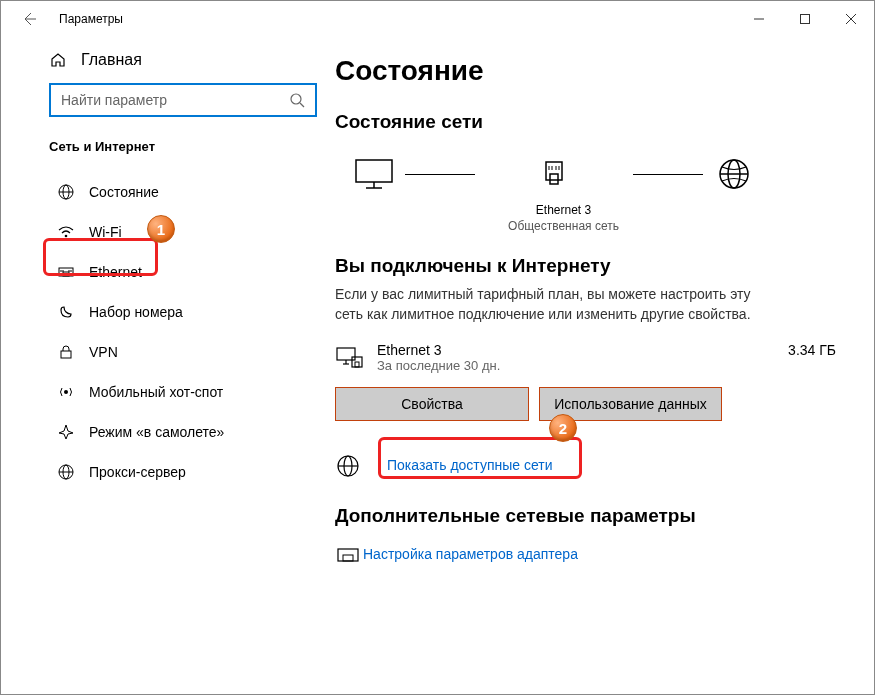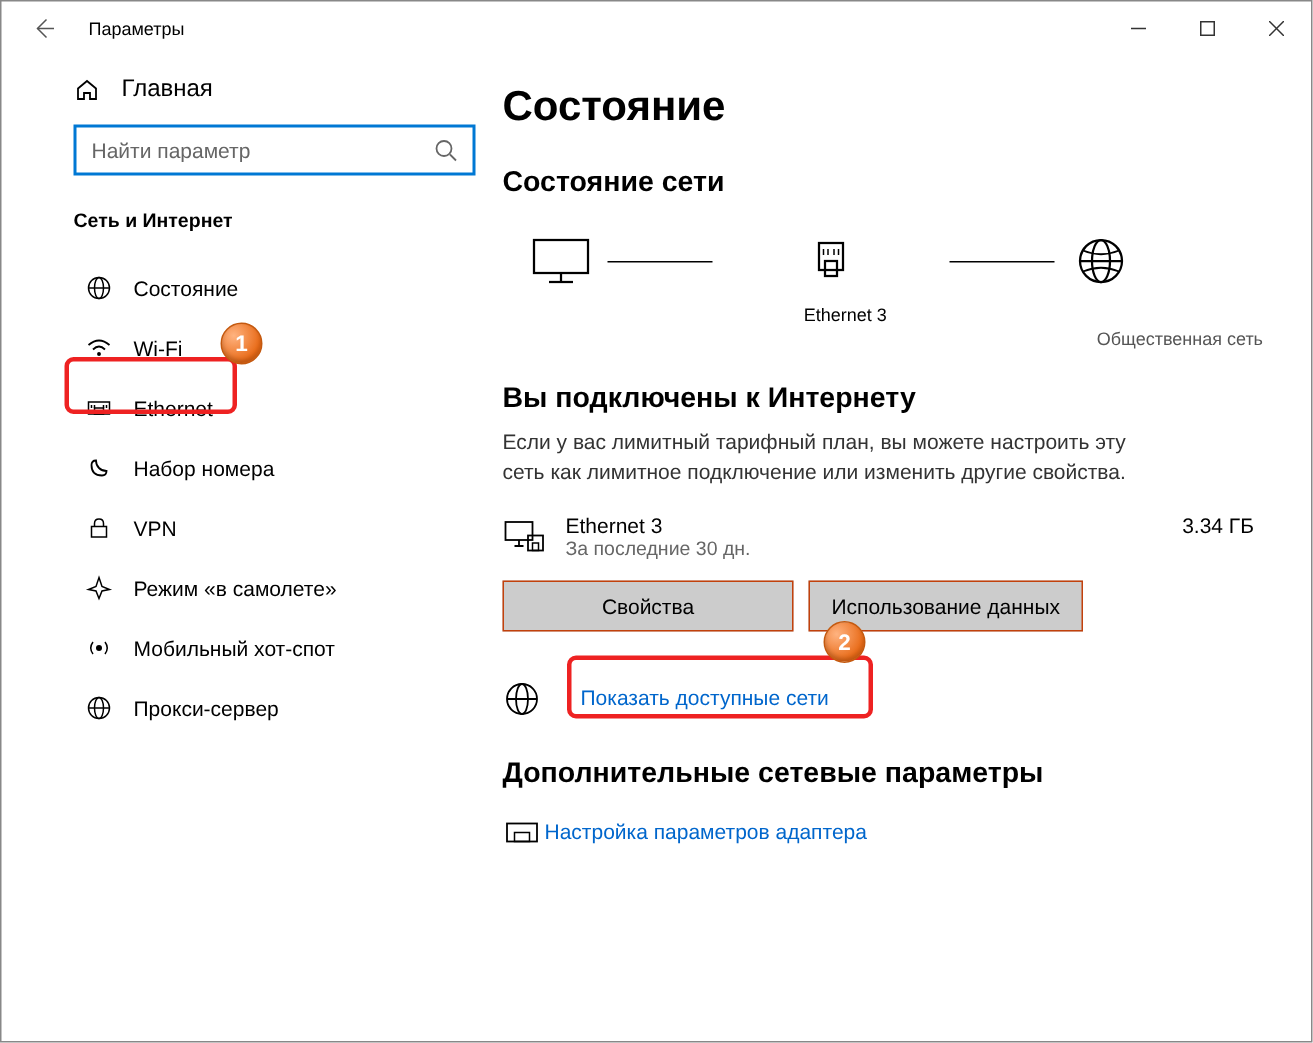--- a/index.html
+++ b/index.html
@@ -28,21 +28,21 @@
 .nav-item.selected { position: relative; }
 
 .main { flex: 1; padding: 18px 32px 18px 12px; overflow: hidden; }
 .page-title { font-size: 28px; font-weight: 600; margin-bottom: 24px; }
 .sub-title { font-size: 19px; font-weight: 600; margin-bottom: 18px; }
 
 .net-diagram { display: flex; align-items: center; gap: 8px; padding-left: 16px; margin-bottom: 6px; }
 .net-node { width: 46px; height: 46px; display: flex; align-items: center; justify-content: center; }
 .net-line { width: 70px; height: 1px; background: #000; }
 .net-caption { text-align: center; font-size: 12px; margin-bottom: 2px; }
-.net-subcaption { text-align: right; font-size: 12px; color: #555; margin-bottom: 22px; }
+.net-subcaption { text-align: center; font-size: 12px; color: #555; margin-bottom: 22px; }
 .net-center { width: 142px; }
 
 .connected-title { font-size: 19px; font-weight: 600; margin-bottom: 8px; }
 .description { font-size: 14px; color: #333; line-height: 1.4; margin-bottom: 18px; max-width: 440px; }
 
 .conn-row { display: flex; align-items: flex-start; gap: 14px; margin-bottom: 14px; }
 .conn-icon { width: 28px; height: 28px; margin-top: 2px; }
 .conn-info { flex: 1; }
 .conn-name { font-size: 14px; }
 .conn-period { font-size: 13px; color: #666; }
@@ -176,35 +176,35 @@
             <rect x="4" y="8" width="10" height="7" stroke="#000" fill="none" stroke-width="1"></rect>
             <path d="M6 8 V6 Q6 3 9 3 Q12 3 12 6 V8" stroke="#000" fill="none" stroke-width="1"></path>
           </svg>
       </span>
       <span>VPN</span>
     </div>
 
     <div class="nav-item">
       <span class="icon">
         <svg width="18" height="18" viewBox="0 0 18 18">
-            <path d="M9 2 L11 8 L16 10 L11 11 L9 16 L7 11 L2 10 L7 8 Z" stroke="#000" fill="none" stroke-width="1"></path>
-          </svg>
-      </span>
-      <span>Режим «в самолете»</span>
-    </div>
-
-    <div class="nav-item">
-      <span class="icon">
-        <svg width="18" height="18" viewBox="0 0 18 18">
             <circle cx="9" cy="9" r="2" fill="#000"></circle>
             <path d="M5 5 Q2 9 5 13" stroke="#000" fill="none" stroke-width="1"></path>
             <path d="M13 5 Q16 9 13 13" stroke="#000" fill="none" stroke-width="1"></path>
           </svg>
       </span>
       <span>Мобильный хот-спот</span>
+    </div>
+
+    <div class="nav-item">
+      <span class="icon">
+        <svg width="18" height="18" viewBox="0 0 18 18">
+            <path d="M9 2 L11 8 L16 10 L11 11 L9 16 L7 11 L2 10 L7 8 Z" stroke="#000" fill="none" stroke-width="1"></path>
+          </svg>
+      </span>
+      <span>Режим «в самолете»</span>
     </div>
 
     <div class="nav-item">
       <span class="icon">
         <svg width="18" height="18" viewBox="0 0 18 18">
             <circle cx="9" cy="9" r="7" stroke="#000" fill="none" stroke-width="1"></circle>
             <ellipse cx="9" cy="9" rx="3" ry="7" stroke="#000" fill="none" stroke-width="1"></ellipse>
             <line x1="2" y1="9" x2="16" y2="9" stroke="#000" stroke-width="1"></line>
           </svg>
       </span>

